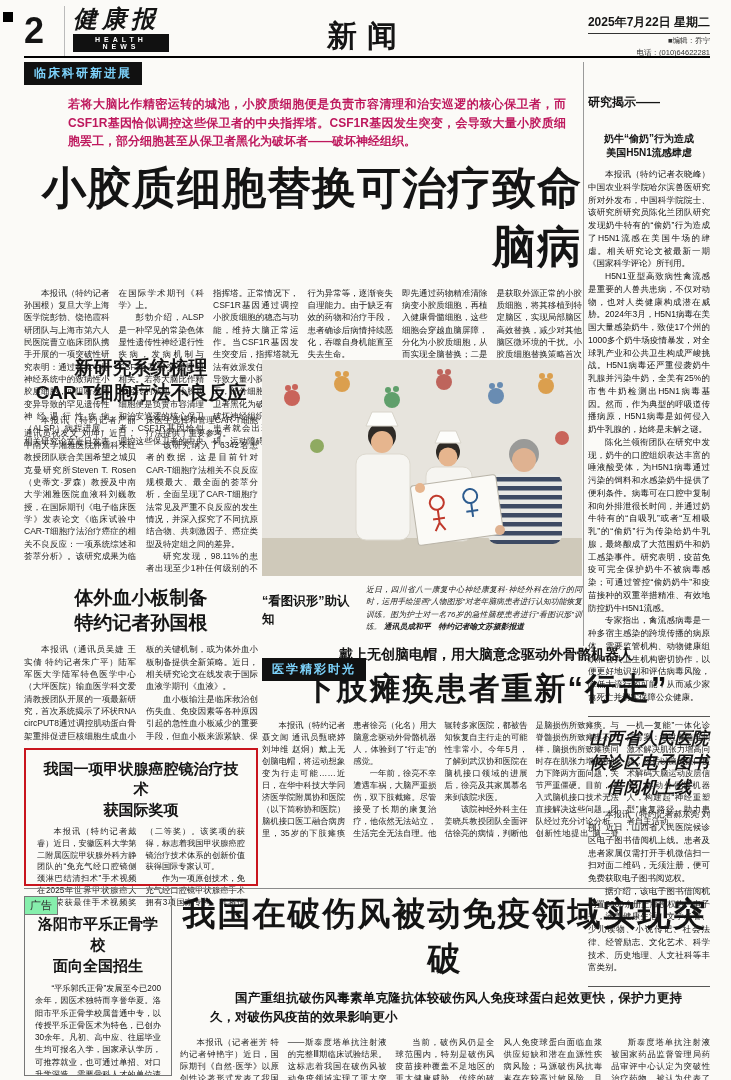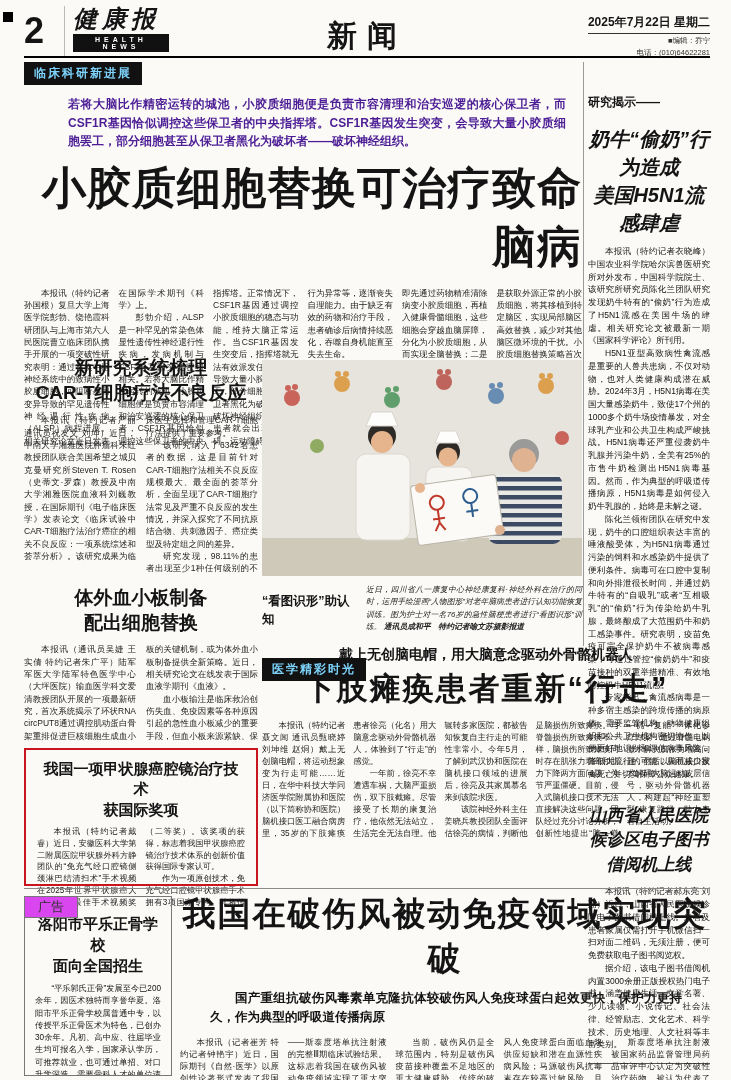--- a/index.html
+++ b/index.html
@@ -22,21 +22,21 @@
   .masthead { position:absolute; left:40px; top:0; border-left:1px solid #bbb; padding-left:8px; height:50px; }
   .masthead-cn { font-family:"DejaVu Serif","Liberation Serif",serif; font-style:italic; font-weight:bold; font-size:24px; letter-spacing:5px; line-height:1.1; }
   .masthead-en { margin-top:2px; background:#111; color:#fff; font-size:7px; font-weight:bold; letter-spacing:4px; padding:2px 6px; width:96px; text-align:center; }
   .section-title { position:absolute; left:50%; transform:translateX(-50%); top:10px; font-size:30px; font-weight:900; letter-spacing:10px; }
   .dateblock { position:absolute; right:0; top:8px; text-align:right; }
   .date { font-size:12px; font-weight:900; border-bottom:1px solid #333; padding-bottom:2px; }
   .editor, .phone { font-size:7.5px; color:#333; margin-top:2px; }
 
   
   .top-story { position:absolute; left:24px; top:62px; width:558px; }
-  .lead { margin:10px 12px 0 44px; width:498px; font-size:12px; font-weight:700; line-height:1.55; color:#4c1d95; }
+  .lead { margin:10px 12px 0 44px; width:498px; font-size:12px; font-weight:700; line-height:1.55; color:#be185d; }
   .top-headline { margin-top:8px; font-size:44px; font-weight:900; text-align:right; letter-spacing:1px; }
   .top-body { margin-top:10px; column-count:6; column-gap:9px; height:162px; }
 
   
   .cart-story { position:absolute; left:24px; top:356px; width:234px; }
   .small-headline { font-size:19px; font-weight:900; text-align:center; line-height:1.3; }
   .cart-body { margin-top:9px; column-count:2; column-gap:10px; height:166px; }
   .platelet-story { position:absolute; left:24px; top:586px; width:234px; }
   .platelet-body { margin-top:8px; column-count:2; column-gap:10px; height:100px; }
 
@@ -53,28 +53,28 @@
 
   
   .bci-story { position:absolute; left:262px; top:648px; width:448px; }
   .bci-kicker { text-align:center; font-size:14px; font-weight:900; margin-top:-2px; }
   .bci-headline { text-align:center; font-size:31px; font-weight:900; letter-spacing:2px; margin-top:4px; }
   .bci-body { margin-top:9px; column-count:5; column-gap:8px; height:132px; font-size:8.3px; }
 
   
   .sidebar { position:absolute; left:588px; top:62px; width:122px; }
   .flu-kicker { font-size:12px; font-weight:bold; margin-top:32px; }
-  .side-headline { font-size:20px; font-weight:900; text-align:center; line-height:1.4; margin-top:14px;font-style:italic; }
+  .side-headline { font-size:10px; font-weight:900; text-align:center; line-height:1.4; margin-top:21px; }
   .side-paras { margin-top:8px; font-size:8.5px; line-height:1.5; text-align:justify; }
   .side-hr { border:none; border-top:1px solid #555; margin:12px 0 10px 0; }
   .library-headline { font-size:17px; font-weight:900; text-align:center; line-height:1.45;font-style:italic; }
 
   
   .ad-box { position:absolute; left:24px; top:896px; width:148px; height:180px; border:1px solid #777; padding:10px 10px 6px 10px; overflow:hidden; }
-  .ad-label { position:absolute; left:-1px; top:-1px; border:1px solid #777; background:#d946ef; font-size:13px; padding:1px 13px; color:#333; }
+  .ad-label { position:absolute; left:-1px; top:-1px; border:1px solid #777; background:#86efac; font-size:11px; padding:1px 5px; color:#333; }
   .ad-title { font-size:15px; font-weight:900; text-align:center; line-height:1.4; margin-top:6px; }
   .ad-body { margin-top:7px; font-size:8.2px; line-height:1.5; text-align:justify; }
   .tetanus-story { position:absolute; left:180px; top:892px; width:530px; }
   .tetanus-headline { font-size:33px; font-weight:900; text-align:center; letter-spacing:2px; }
   .tetanus-subhead { width:472px; margin:7px 0 0 30px; font-size:12.5px; font-weight:700; line-height:1.5; text-align:justify; text-indent:2em; }
   .tetanus-body { margin-top:9px; column-count:5; column-gap:9px; height:84px; font-size:8.3px; }
 </style>
 </head>
 <body>
 
@@ -114,21 +114,21 @@
   <div class="cart-body bodytext">
     <p>本报讯（特约记者严丽 通讯员祝友文 刘坤）近日，中南大学湘雅医院肿瘤科朱红教授团队联合美国希望之城贝克曼研究所Steven T. Rosen（史蒂文·罗森）教授及中南大学湘雅医院血液科刘巍教授，在国际期刊《电子临床医学》发表论文《临床试验中CAR-T细胞疗法治疗癌症的相关不良反应：一项系统综述和荟萃分析》。该研究成果为临床医生选择和管理CAR-T细胞疗法提供了重要参考。</p>
     <p>该研究纳入了6342名患者的数据，这是目前针对CAR-T细胞疗法相关不良反应规模最大、最全面的荟萃分析，全面呈现了CAR-T细胞疗法常见及严重不良反应的发生情况，并深入探究了不同抗原结合物、共刺激因子、癌症类型及特定组之间的差异。</p>
     <p>研究发现，98.11%的患者出现至少1种任何级别的不良反应，62.67%的患者发生3级及以上不良反应。在血液系统恶性肿瘤中，最常见的任何级别不良反应为细胞因子释放综合征。</p>
   </div>
 </div>
 
 <div class="platelet-story">
   <div class="small-headline">
     <div>体外血小板制备</div>
-    <div>配出细胞替换</div>
+    <div>特约记者孙国根</div>
   </div>
   <div class="platelet-body bodytext">
     <p>本报讯（通讯员吴婕 王实倩 特约记者朱广平）陆军军医大学陆军特色医学中心（大坪医院）输血医学科文爱清教授团队开展的一项最新研究，首次系统揭示了环状RNA circPUT8通过调控肌动蛋白骨架重排促进巨核细胞生成血小板的关键机制，或为体外血小板制备提供全新策略。近日，相关研究论文在线发表于国际血液学期刊《血液》。</p>
     <p>血小板输注是临床救治创伤失血、免疫因素等各种原因引起的急性血小板减少的重要手段，但血小板来源紧缺、保存期短、临床供应面临巨大挑战。体外生成血小板为解决这一问题提供了方案。文爱清团队历时7年攻关，首次发现了circPUT8促进血小板前体形成，从而增加血小板的产量。该发现为血小板生成机制提供了新见解，为将来体外工程化血小板的制备奠定了基础。</p>
 
   </div>
 </div>
 
 <div class="award-box">
   <div class="award-headline">
@@ -258,20 +258,20 @@
   <div class="ad-title">
     <div>洛阳市平乐正骨学校</div>
     <div>面向全国招生</div>
   </div>
   <p class="ad-body">“平乐郭氏正骨”发展至今已200余年，因医术独特而享誉华夏。洛阳市平乐正骨学校属普通中专，以传授平乐正骨医术为特色，已创办30余年。凡初、高中应、往届毕业生均可报名入学，国家承认学历，可推荐就业，也可通过单招、对口升学深造。需要骨科人才的单位请与学校联系。</p>
 
 </div>
 
 <div class="tetanus-story">
   <div class="tetanus-headline">我国在破伤风被动免疫领域实现突破</div>
-  <div class="tetanus-subhead">国产重组抗破伤风毒素单克隆抗体较破伤风人免疫球蛋白起效更快，保护力更持久，作为典型的呼吸道传播病原</div>
+  <div class="tetanus-subhead">国产重组抗破伤风毒素单克隆抗体较破伤风人免疫球蛋白起效更快，保护力更持久，对破伤风疫苗的效果影响更小</div>
   <div class="tetanus-body bodytext">
     <p>本报讯（记者崔芳 特约记者钟艳宇）近日，国际期刊《自然·医学》以原创性论著形式发表了我国自主研发的全球首款重组抗破伤风毒素单克隆抗体——斯泰度塔单抗注射液的完整Ⅲ期临床试验结果。这标志着我国在破伤风被动免疫领域实现了重大突破。</p>
     <p>当前，破伤风仍是全球范围内，特别是破伤风疫苗接种覆盖不足地区的重大健康威胁。传统的破伤风被动免疫制剂存在诸多局限，其中包括：破伤风人免疫球蛋白面临血浆供应短缺和潜在血源性疾病风险；马源破伤风抗毒素存在较高过敏风险，且保护周期较短。</p>
     <p>斯泰度塔单抗注射液被国家药品监督管理局药品审评中心认定为突破性治疗药物，被认为代表了破伤风被动免疫制剂新的发展方向。该Ⅲ期临床试验采用多中心、随机、双盲、阳性对照的设计，共纳入675名具有破伤风感染风险的患者，将其按2:1比例随机分配至斯泰度塔单抗组或破伤风人免疫球蛋白组。</p>
 
   </div>
 </div>
 
 </body></html>

